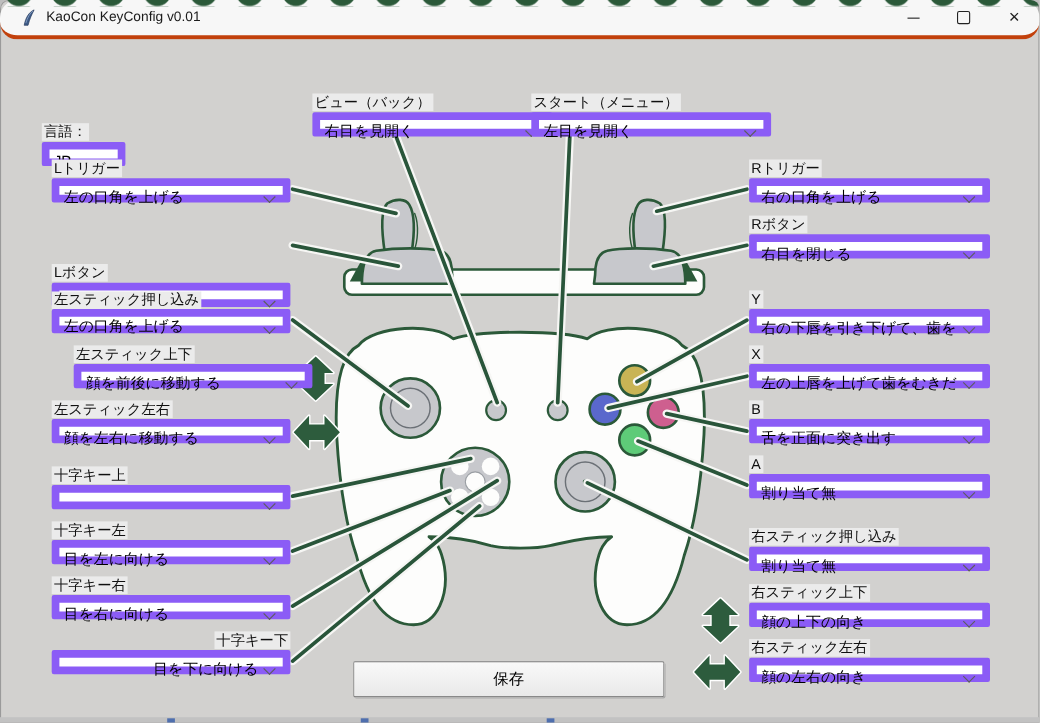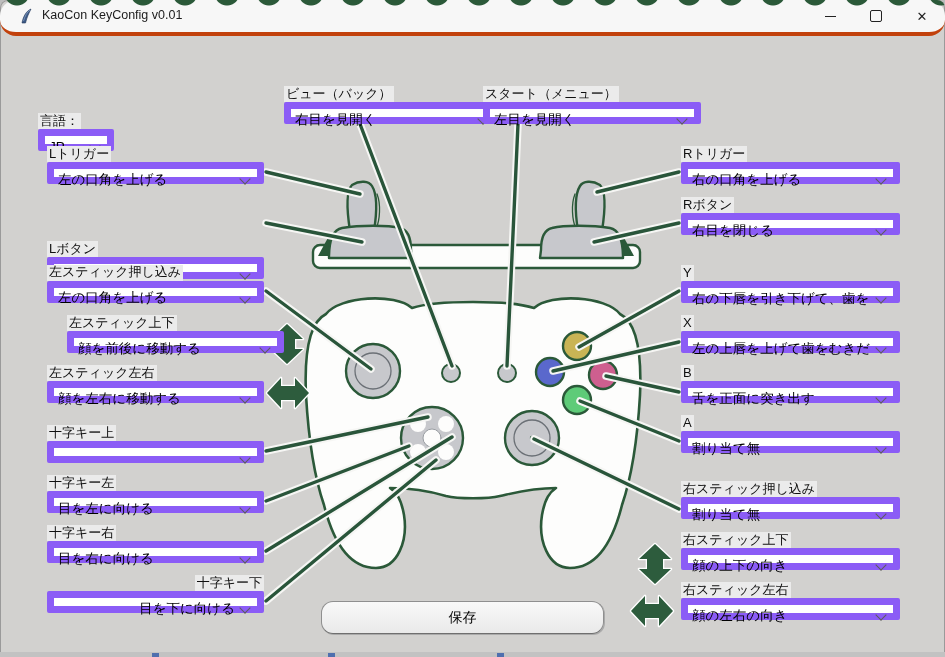--- a/index.html
+++ b/index.html
@@ -56,21 +56,21 @@
   }
   .chev{
     position:absolute;right:8px;top:6px;width:7px;height:7px;
     border-right:1.6px solid #5c5c5c;border-bottom:1.6px solid #5c5c5c;
     transform:rotate(45deg);transform-origin:center;
   }
   
   .save-btn{
     position:absolute;left:321px;top:601px;width:281px;height:31px;z-index:3;
     background:linear-gradient(#f9f9f9,#e9e9e9);
-    border:1px solid #8f8f8f;border-bottom-color:#6f6f6f;border-radius:12px;
+    border:1px solid #8f8f8f;border-bottom-color:#6f6f6f;border-radius:2px;
     box-shadow:1px 1px 0 #aaaaaa;
     font-size:14px;color:#000;display:flex;align-items:center;justify-content:center;
     font-family:"Liberation Sans","DejaVu Sans",sans-serif;cursor:default;
   }
   
   .illustration{position:absolute;left:0;top:0;z-index:2;}
 </style>
 </head>
 <body>
 

